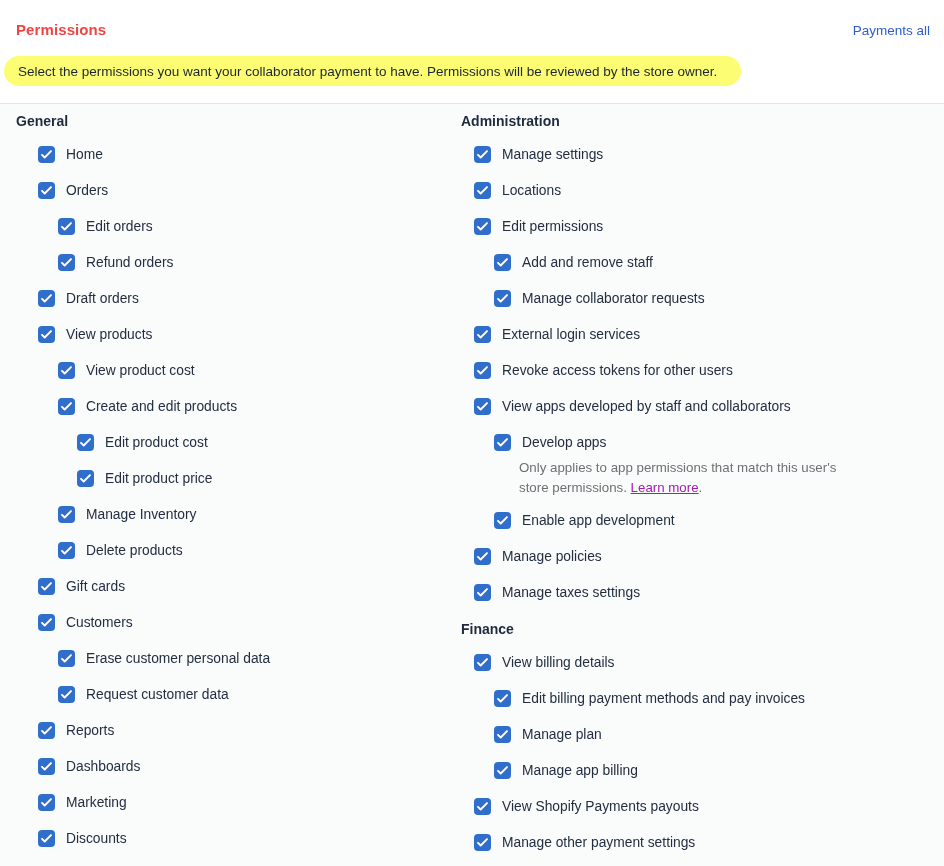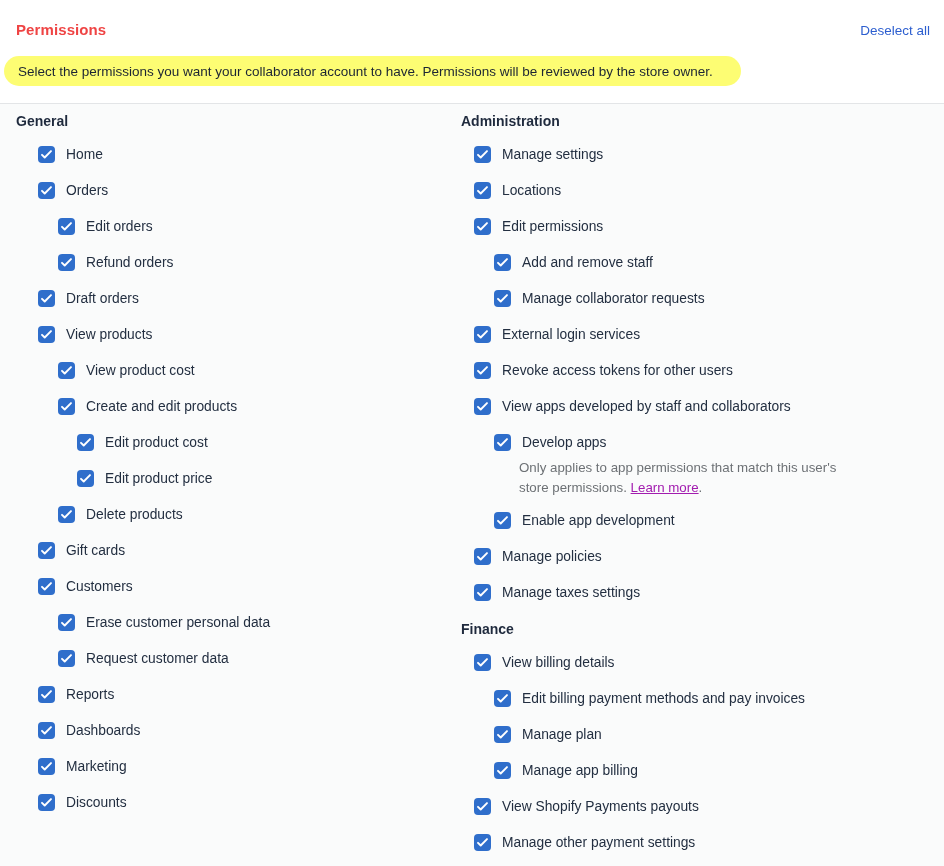--- a/index.html
+++ b/index.html
@@ -128,23 +128,23 @@
     text-decoration: underline;
     cursor: pointer;
     text-align: center;
   }
 </style>
 </head>
 <body>
 
 <div id="header">
   <div id="page-title">Permissions</div>
-  <a id="deselect-all">Deselect all</a>
+  <a id="deselect-all">Payments all</a>
   <div id="banner">
-    <span id="banner-text">Select the permissions you want your collaborator account to have. Permissions will be reviewed by the store owner.</span>
+    <span id="banner-text">Select the permissions you want your collaborator payment to have. Permissions will be reviewed by the store owner.</span>
   </div>
 </div>
 
 <div id="content">
   <div class="column" id="col-left">
       <div class="section-title">General</div>
       <div class="perm-row lvl1">
         <span class="cbx">
           <svg width="13" height="13" viewBox="0 0 13 13">
             <path d="M2 6.8 L4.7 9.5 L11 3.1" fill="none" stroke="#ffffff" stroke-width="1.9" stroke-linecap="round" stroke-linejoin="round"></path>
@@ -223,20 +223,28 @@
           </svg>
         </span>
         <span class="perm-label">Edit product price</span>
       </div>
       <div class="perm-row lvl2">
         <span class="cbx">
           <svg width="13" height="13" viewBox="0 0 13 13">
             <path d="M2 6.8 L4.7 9.5 L11 3.1" fill="none" stroke="#ffffff" stroke-width="1.9" stroke-linecap="round" stroke-linejoin="round"></path>
           </svg>
         </span>
+        <span class="perm-label">Manage Inventory</span>
+      </div>
+      <div class="perm-row lvl2">
+        <span class="cbx">
+          <svg width="13" height="13" viewBox="0 0 13 13">
+            <path d="M2 6.8 L4.7 9.5 L11 3.1" fill="none" stroke="#ffffff" stroke-width="1.9" stroke-linecap="round" stroke-linejoin="round"></path>
+          </svg>
+        </span>
         <span class="perm-label">Delete products</span>
       </div>
       <div class="perm-row lvl1">
         <span class="cbx">
           <svg width="13" height="13" viewBox="0 0 13 13">
             <path d="M2 6.8 L4.7 9.5 L11 3.1" fill="none" stroke="#ffffff" stroke-width="1.9" stroke-linecap="round" stroke-linejoin="round"></path>
           </svg>
         </span>
         <span class="perm-label">Gift cards</span>
       </div>

